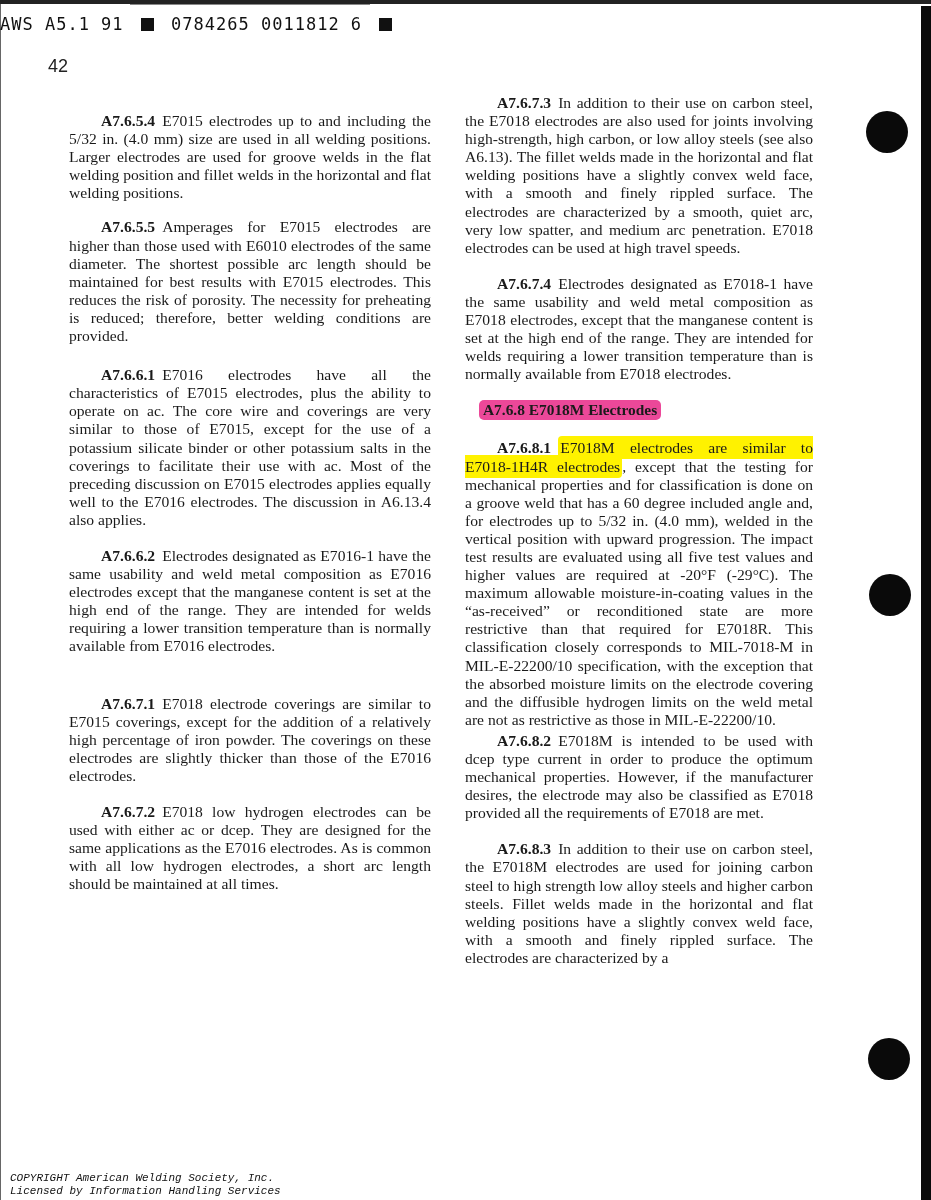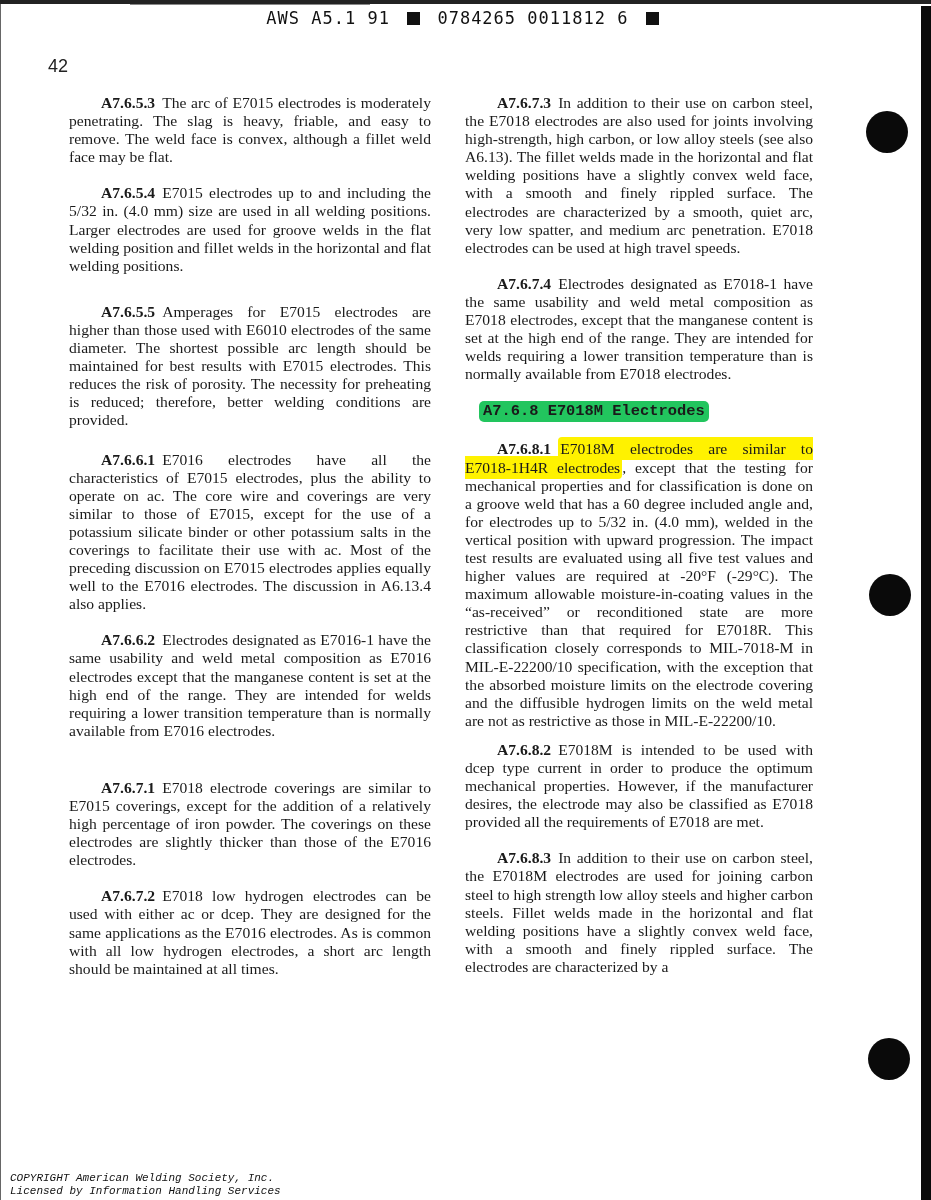--- a/index.html
+++ b/index.html
@@ -10,21 +10,21 @@
     .top-border { position: absolute; left: 0; top: 0; width: 931px; height: 4px; background: #222; }
     .top-scan-line { position: absolute; left: 130px; top: 4px; width: 240px; height: 1px; background: #888; }
     .right-bar { position: absolute; right: 0; top: 6px; width: 10px; height: 1194px; background: #0a0a0a; }
     .left-edge { position: absolute; left: 0; top: 4px; width: 1px; height: 1196px; background: #666; }
     .hole { position: absolute; width: 42px; height: 42px; border-radius: 50%; background: #0a0a0a; }
     .hole.h1 { left: 866px; top: 111px; }
     .hole.h2 { left: 869px; top: 574px; }
     .hole.h3 { left: 868px; top: 1038px; }
 
     .header-code {
-      position: absolute; left: 0; width: 931px; top: 8px; text-align: center;
+      position: absolute; left: 0; width: 931px; top: 14px; text-align: left;
       font-family: "DejaVu Sans Mono", monospace; font-size: 17px; letter-spacing: 1px; color: #111;
     }
     .header-code .blk { display: inline-block; width: 13px; height: 13px; background: #111; vertical-align: -1px; margin: 0 6px; }
 
     .page-number { position: absolute; left: 48px; top: 56px; font-family: "Liberation Sans", sans-serif; font-size: 18px; color: #222; }
 
     .col { position: absolute; top: 94px; }
     .col.left { left: 69px; width: 362px; }
     .col.right { left: 465px; width: 348px; }
 
@@ -54,27 +54,24 @@
 <div class="header-code">
   <span>AWS A5.1 91</span>
   <span class="blk"></span>
   <span>0784265 0011812 6</span>
   <span class="blk"></span>
 </div>
 
 <div class="page-number">42</div>
 
 <div class="col left">
-  <p class="para" style="margin-top:0;">
-    <span class="num">A7.6.5.3</span><span>The arc of E7015 electrodes is moderately penetrating. The slag is heavy, friable, and easy to remove. The weld face is convex, although a fillet weld face may be flat.</span>
-  </p>
   <p class="para" style="margin-top:18px;">
     <span class="num">A7.6.5.4</span><span>E7015 electrodes up to and including the 5/32 in. (4.0 mm) size are used in all welding positions. Larger electrodes are used for groove welds in the flat welding position and fillet welds in the horizontal and flat welding positions.</span>
   </p>
-  <p class="para" style="margin-top:28px;">
+  <p class="para" style="margin-top:16px;">
     <span class="num">A7.6.5.5</span><span>Amperages for E7015 electrodes are higher than those used with E6010 electrodes of the same diameter. The shortest possible arc length should be maintained for best results with E7015 electrodes. This reduces the risk of porosity. The necessity for preheating is reduced; therefore, better welding conditions are provided.</span>
   </p>
   <p class="para" style="margin-top:21px;">
     <span class="num">A7.6.6.1</span><span>E7016 electrodes have all the characteristics of E7015 electrodes, plus the ability to operate on ac. The core wire and coverings are very similar to those of E7015, except for the use of a potassium silicate binder or other potassium salts in the coverings to facilitate their use with ac. Most of the preceding discussion on E7015 electrodes applies equally well to the E7016 electrodes. The discussion in A6.13.4 also applies.</span>
   </p>
   <p class="para" style="margin-top:18px;">
     <span class="num">A7.6.6.2</span><span>Electrodes designated as E7016-1 have the same usability and weld metal composition as E7016 electrodes except that the manganese content is set at the high end of the range. They are intended for welds requiring a lower transition temperature than is normally available from E7016 electrodes.</span>
   </p>
   <p class="para" style="margin-top:39px;">
     <span class="num">A7.6.7.1</span><span>E7018 electrode coverings are similar to E7015 coverings, except for the addition of a relatively high percentage of iron powder. The coverings on these electrodes are slightly thicker than those of the E7016 electrodes.</span>
@@ -85,26 +82,26 @@
 </div>
 
 <div class="col right">
   <p class="para" style="margin-top:0;">
     <span class="num">A7.6.7.3</span><span>In addition to their use on carbon steel, the E7018 electrodes are also used for joints involving high-strength, high carbon, or low alloy steels (see also A6.13). The fillet welds made in the horizontal and flat welding positions have a slightly convex weld face, with a smooth and finely rippled surface. The electrodes are characterized by a smooth, quiet arc, very low spatter, and medium arc penetration. E7018 electrodes can be used at high travel speeds.</span>
   </p>
   <p class="para" style="margin-top:18px;">
     <span class="num">A7.6.7.4</span><span>Electrodes designated as E7018-1 have the same usability and weld metal composition as E7018 electrodes, except that the manganese content is set at the high end of the range. They are intended for welds requiring a lower transition temperature than is normally available from E7018 electrodes.</span>
   </p>
   <p class="heading hl" style="margin-top:18px;">
-    <span class="hl-mark" style="background: #22c55e; font-family: Liberation Mono, monospace;">A7.6.8  E7018M Electrodes</span>
+    <span class="hl-mark" style="background: #ec4899;">A7.6.8  E7018M Electrodes</span>
   </p>
   <p class="para" style="margin-top:20px;">
     <span class="num">A7.6.8.1</span><span class="hl-inline" style="background: rgb(255, 242, 0);">E7018M electrodes are similar to E7018-1H4R electrodes</span><span>, except that the testing for mechanical properties and for classification is done on a groove weld that has a 60 degree included angle and, for electrodes up to 5/32 in. (4.0 mm), welded in the vertical position with upward progression. The impact test results are evaluated using all five test values and higher values are required at -20°F (-29°C). The maximum allowable moisture-in-coating values in the “as-received” or reconditioned state are more restrictive than that required for E7018R. This classification closely corresponds to MIL-7018-M in MIL-E-22200/10 specification, with the exception that the absorbed moisture limits on the electrode covering and the diffusible hydrogen limits on the weld metal are not as restrictive as those in MIL-E-22200/10.</span>
   </p>
-  <p class="para" style="margin-top:11px;">
+  <p class="para" style="margin-top:3px;">
     <span class="num">A7.6.8.2</span><span>E7018M is intended to be used with dcep type current in order to produce the optimum mechanical properties. However, if the manufacturer desires, the electrode may also be classified as E7018 provided all the requirements of E7018 are met.</span>
   </p>
   <p class="para" style="margin-top:18px;">
     <span class="num">A7.6.8.3</span><span>In addition to their use on carbon steel, the E7018M electrodes are used for joining carbon steel to high strength low alloy steels and higher carbon steels. Fillet welds made in the horizontal and flat welding positions have a slightly convex weld face, with a smooth and finely rippled surface. The electrodes are characterized by a</span>
   </p>
 </div>
 
 <div class="footer">
   <div>COPYRIGHT American Welding Society, Inc.</div>
   <div>Licensed by Information Handling Services</div>

